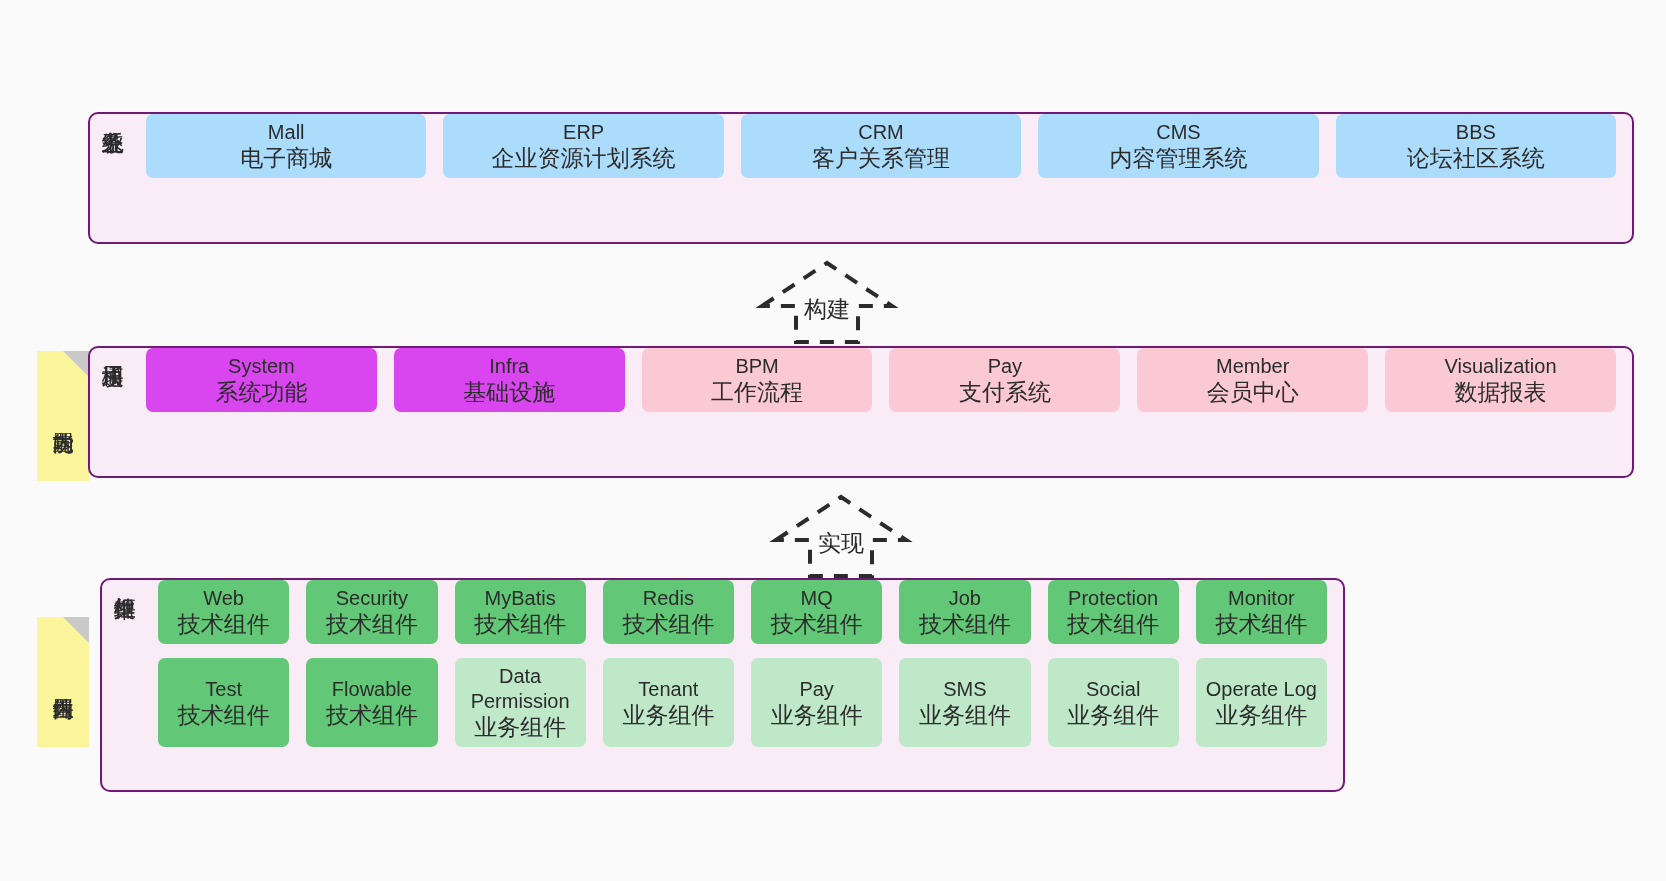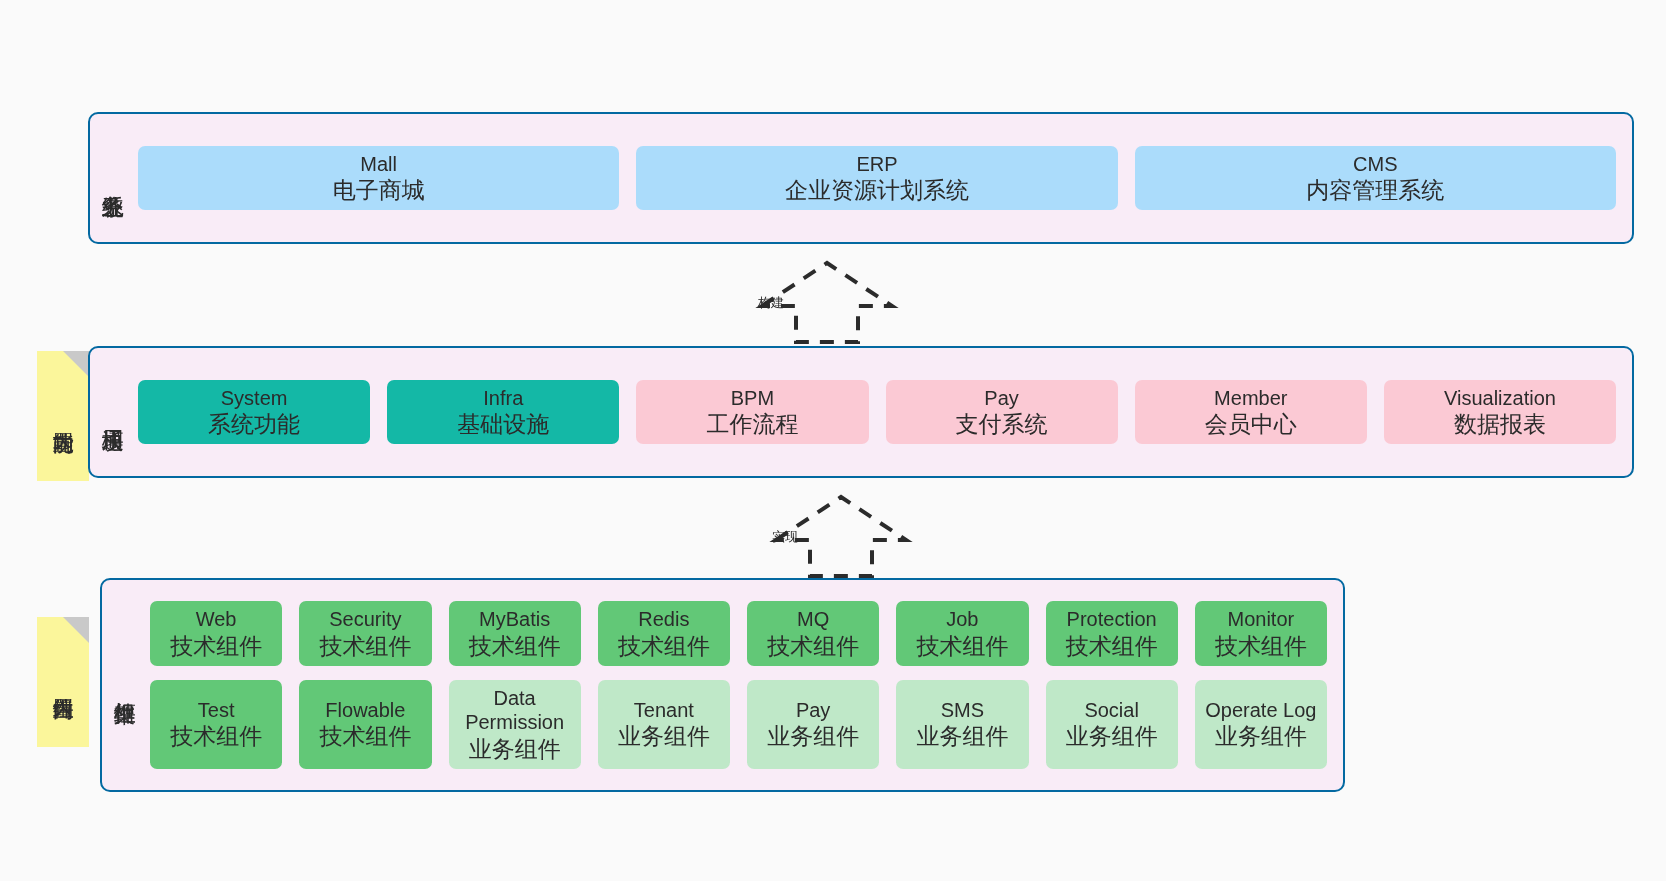--- a/index.html
+++ b/index.html
@@ -13,25 +13,26 @@
     position: relative;
     overflow: hidden;
   }
 
   .canvas { position: absolute; inset: 0; }
 
   
   .layer {
     position: absolute;
     background: #f9ecf7;
-    border: 2px solid #0369a1;
+    border: 2px solid #701a75;
     border-radius: 10px;
     box-sizing: border-box;
     display: flex;
-    align-items: center;
+    align-items: flex-start;
+    gap: 8px;
   }
   .layer-title {
     width: 46px;
     flex: 0 0 46px;
     display: flex;
     align-items: center;
     justify-content: center;
     font-size: 22px;
     line-height: 1.06;
     letter-spacing: 0;
@@ -66,21 +67,21 @@
     text-align: center;
     box-sizing: border-box;
     padding: 6px 4px;
     line-height: 1.22;
     user-select: none;
   }
   .card .t1 { font-size: 20px; color: #2b2b2b; }
   .card .t2 { font-size: 23px; color: #2b2b2b; }
 
   .c-blue      { background: #abdcfb; }
-  .c-red       { background: #14b8a6; }
+  .c-red       { background: #d946ef; }
   .c-pink      { background: #fbc9d4; }
   .c-green     { background: #62c877; }
   .c-lgreen    { background: #bfe8c8; }
 
   
   .note {
     position: absolute;
     background: #fbf69b;
     box-sizing: border-box;
     font-size: 21px;
@@ -103,21 +104,22 @@
     background: #c9c9c9;
     clip-path: polygon(0 0, 100% 100%, 100% 0);
   }
 
   
   .arrow { position: absolute; }
   .arrow svg { display: block; overflow: visible; }
   .arrow-label {
     position: absolute;
     left: 0; right: 0;
-    font-size: 13px;
+    text-align: center;
+    font-size: 23px;
     color: #2b2b2b;
     user-select: none;
     pointer-events: none;
   }
 </style>
 </head>
 <body>
 
 <div class="canvas">
 
@@ -127,22 +129,30 @@
       <div class="row">
         <div class="card c-blue">
           <span class="t1">Mall</span>
           <span class="t2">电子商城</span>
         </div>
         <div class="card c-blue">
           <span class="t1">ERP</span>
           <span class="t2">企业资源计划系统</span>
         </div>
         <div class="card c-blue">
+          <span class="t1">CRM</span>
+          <span class="t2">客户关系管理</span>
+        </div>
+        <div class="card c-blue">
           <span class="t1">CMS</span>
           <span class="t2">内容管理系统</span>
+        </div>
+        <div class="card c-blue">
+          <span class="t1">BBS</span>
+          <span class="t2">论坛社区系统</span>
         </div>
       </div>
     </div>
   </div>
 
   <div class="arrow" style="left:758px; top:258px; width:138px; height:88px;">
     <svg width="138" height="88" viewBox="0 0 138 88">
       <path d="M 4 48 L 69 5 L 134 48 L 100 48 L 100 84 L 38 84 L 38 48 Z" fill="none" stroke="#2b2b2b" stroke-width="4" stroke-dasharray="14,11" stroke-linejoin="miter"></path>
     </svg>
     <div class="arrow-label" style="top:36px;">构建</div>

